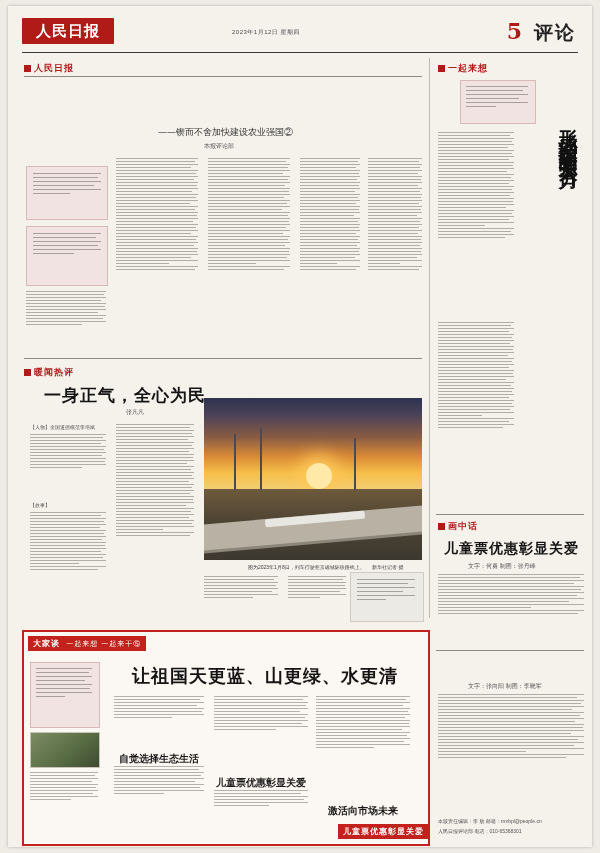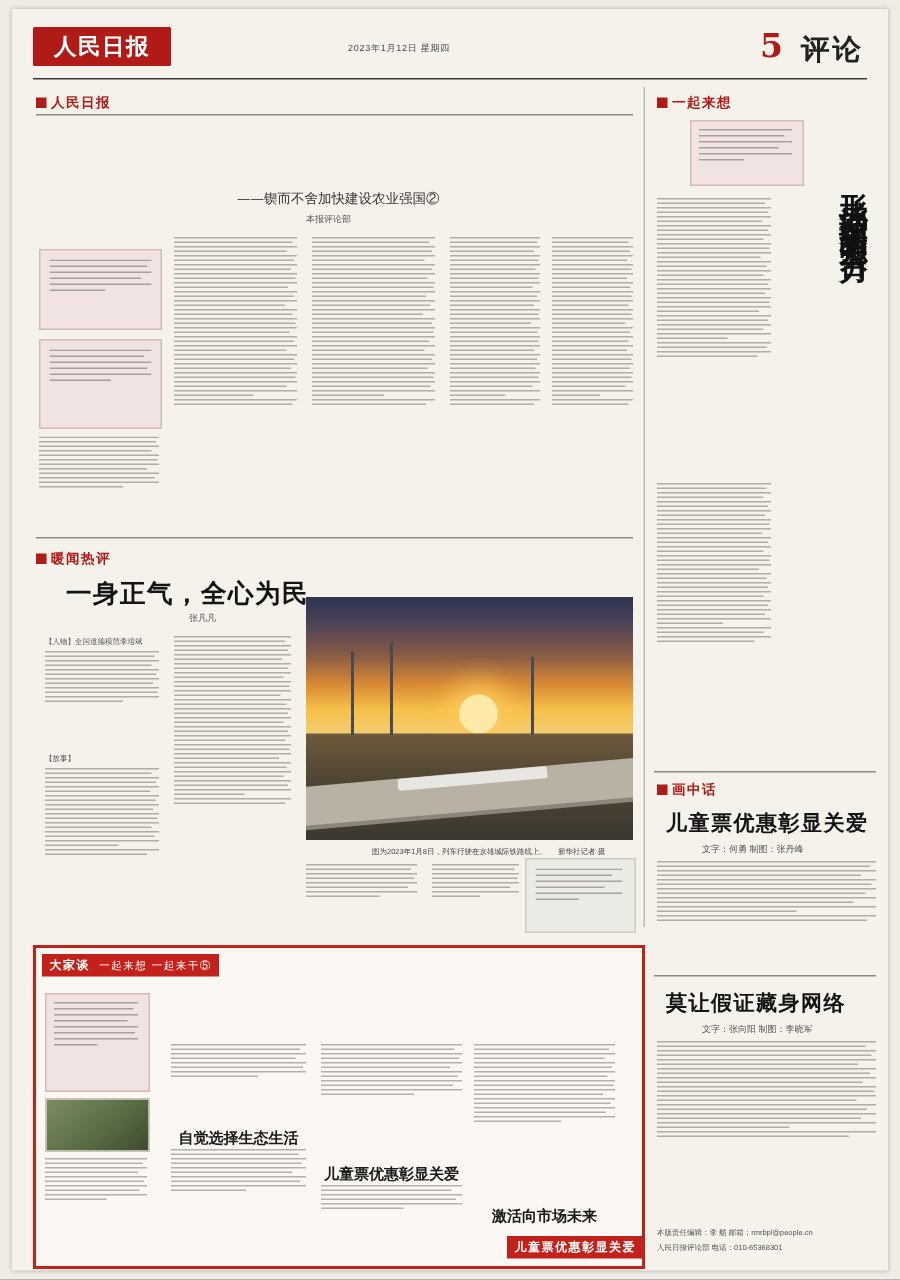--- a/index.html
+++ b/index.html
@@ -706,21 +706,20 @@
         <div class="ln" style="width:95%"></div>
         <div class="ln" style="width:100%"></div>
       <div class="ln" style="width:90%"></div>
         <div class="ln" style="width:100%"></div>
         <div class="ln" style="width:64%"></div>
       <div class="ln" style="width:100%"></div>
         <div class="ln" style="width:96%"></div>
     </div>
 
     <div class="hrule" style="left:428px; top:644px; width:148px;"></div>
-    <div class="headline-main" style="left:436px; top:654px; font-size:14px; letter-spacing:1px;">莫让假证藏身网络</div>
     <div class="byline" style="left:460px; top:676px;">文字：张向阳 制图：李晓军</div>
     <div class="textcol dense" style="left:430px; top:688px; width:146px; height:112px;">
       <div class="ln" style="width:100%"></div>
         <div class="ln" style="width:95%"></div>
         <div class="ln" style="width:100%"></div>
       <div class="ln" style="width:98%"></div>
         <div class="ln" style="width:100%"></div>
         <div class="ln" style="width:92%"></div>
       <div class="ln" style="width:100%"></div>
         <div class="ln" style="width:97%"></div>
@@ -742,20 +741,21 @@
 
     <div class="footer-note" style="left:430px; top:812px;">本版责任编辑：李 舫  邮箱：rmrbpl@people.cn</div>
     <div class="footer-note" style="left:430px; top:822px;">人民日报评论部  电话：010-65368301</div>
 
     <div class="redframe" style="left:14px; top:624px; width:404px; height:212px;"></div>
     <div class="redtag-box" style="left:20px; top:630px;">
       <span>大家谈</span>
       <span style="font-weight:normal; font-size:7px; margin-left:3px;">一起来想 一起来干⑤</span>
     </div>
 
+    <div class="headline-main" style="left:124px; top:658px; font-size:18px; letter-spacing:1px;">让祖国天更蓝、山更绿、水更清</div>
 
     <div class="tintbox" style="left:22px; top:656px; width:68px; height:64px;">
       <div class="textcol" style="left:5px; top:5px; width:56px; height:52px;">
         <div class="ln" style="width:100%"></div>
           <div class="ln" style="width:94%"></div>
         <div class="ln" style="width:100%"></div>
           <div class="ln" style="width:88%"></div>
         <div class="ln" style="width:100%"></div>
           <div class="ln" style="width:96%"></div>
         <div class="ln" style="width:100%"></div>

